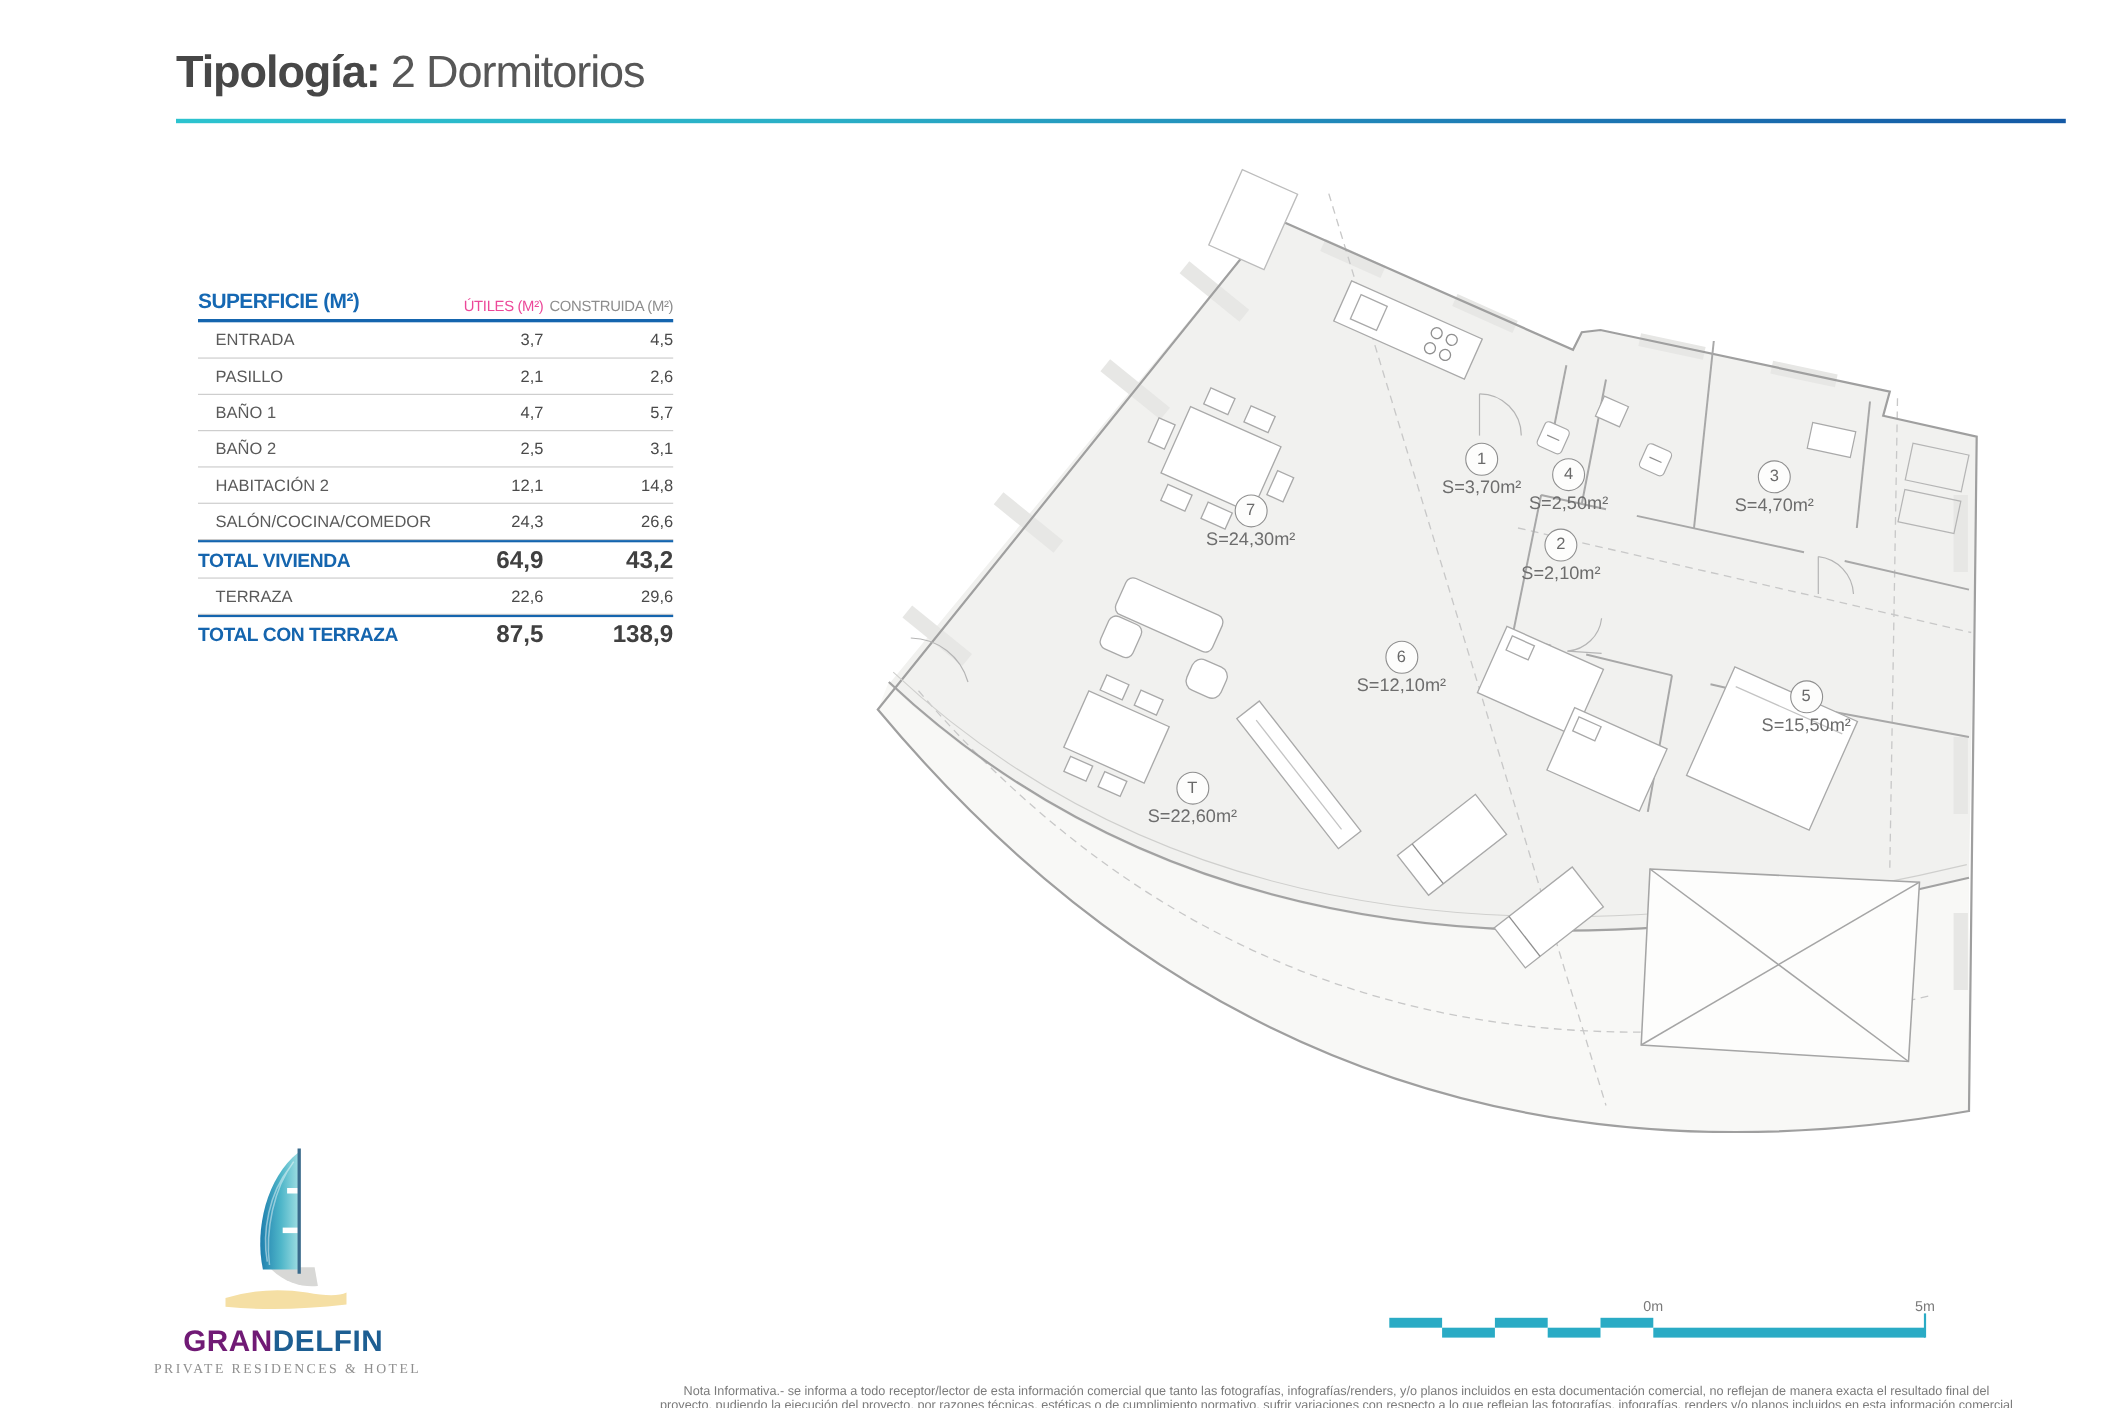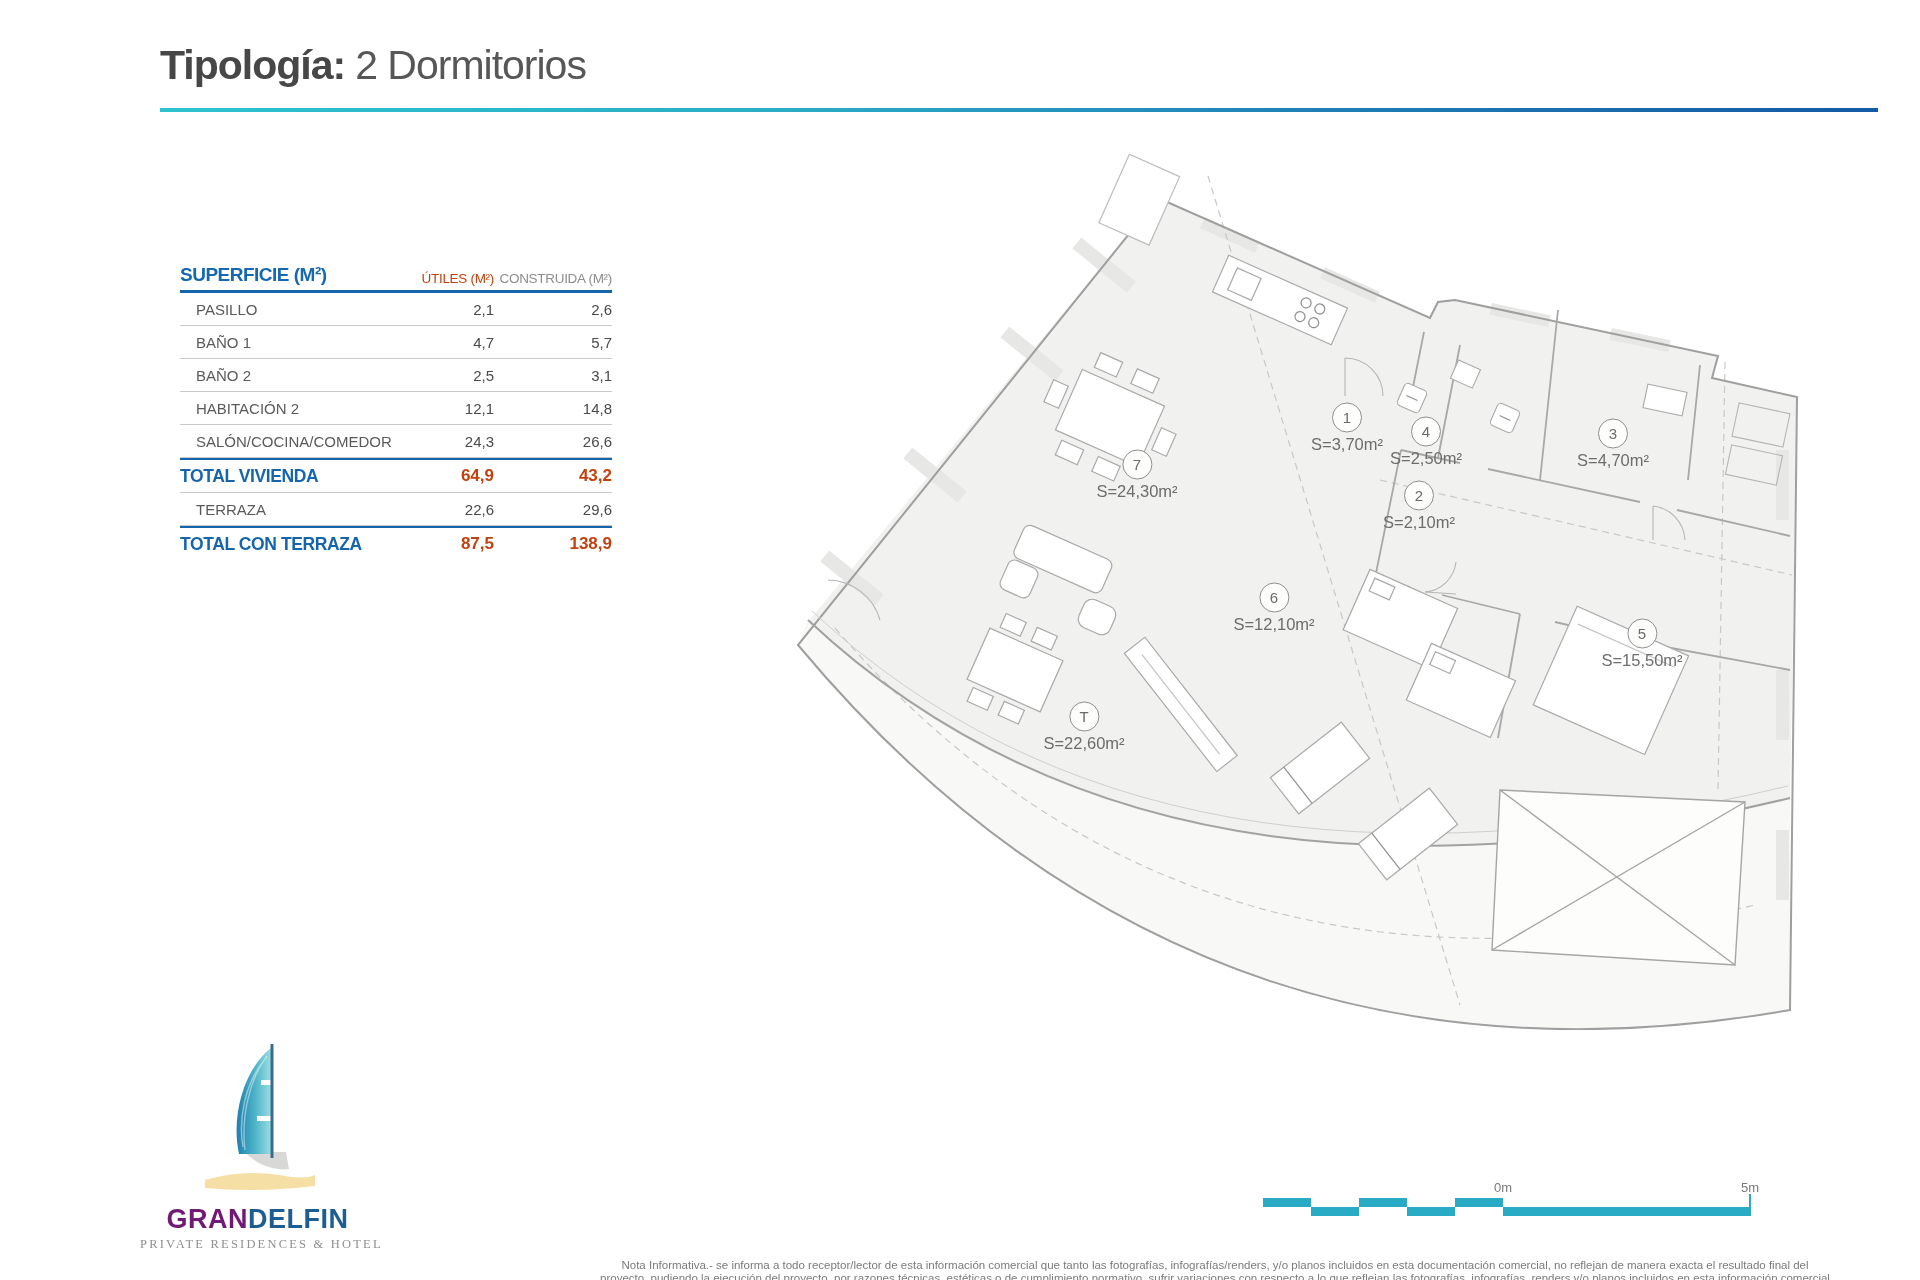--- a/index.html
+++ b/index.html
@@ -11,29 +11,29 @@
   
   .page-title{position:absolute;left:160px;top:42px;letter-spacing:-1px;white-space:nowrap;}
   .page-title .t-bold{font-size:41px;font-weight:700;color:#474747;}
   .page-title .t-light{font-size:41px;font-weight:400;color:#575757;margin-left:10px;}
   .title-rule{position:absolute;left:160px;top:108px;width:1718px;height:4px;
     background:linear-gradient(90deg,#2cc3cf 0%,#2aaec6 35%,#1e7cb5 70%,#1459a5 100%);}
   
   .surf-table{position:absolute;left:180px;top:256px;width:432px;font-size:15px;color:#555;}
   .surf-head{display:flex;align-items:flex-end;height:30px;padding-bottom:4px;border-bottom:3px solid #1565ae;}
   .surf-head .h1{flex:1;font-size:19px;font-weight:700;color:#1568b3;letter-spacing:-0.5px;}
-  .surf-head .h2{width:92px;text-align:right;font-size:13.5px;color:#c2410c;letter-spacing:-0.3px;margin-top:27px;}
+  .surf-head .h2{width:92px;text-align:right;font-size:13.5px;color:#ec4899;letter-spacing:-0.3px;margin-top:27px;}
   .surf-head .h3{width:118px;text-align:right;font-size:13.5px;color:#8d8d8d;letter-spacing:-0.3px;}
   .surf-row{display:flex;align-items:center;height:32px;border-bottom:1px solid #c9c9c9;}
   .surf-row .c1{flex:1;padding-left:16px;color:#5a5a5a;}
   .surf-row .c2{width:92px;text-align:right;color:#4a4a4a;}
   .surf-row .c3{width:118px;text-align:right;color:#4a4a4a;}
   .surf-row.total{border-top:2px solid #1565ae;border-bottom:none;}
   .surf-row.total .c1{padding-left:0;font-size:17.5px;font-weight:700;color:#1565ae;letter-spacing:-0.4px;}
-  .surf-row.total .c2,.surf-row.total .c3{font-size:17px;font-weight:700;color:#c2410c;}
+  .surf-row.total .c2,.surf-row.total .c3{font-size:22px;font-weight:700;color:#404040;}
   .surf-row.after-total{border-top:1px solid #c9c9c9;}
   
   .plan{position:absolute;left:760px;top:150px;width:1090px;height:880px;}
   .plan svg{position:absolute;left:0;top:0;}
   .room-marker{position:absolute;transform:translate(-50%,-50%);text-align:center;pointer-events:none;}
   .room-circle{width:28px;height:28px;border:1.4px solid #8f8f8f;border-radius:50%;
     background:#fdfdfc;color:#6a6a6a;font-size:15px;line-height:28px;text-align:center;margin:0 auto;}
   .room-area{margin-top:2px;font-size:16.5px;color:#6d6d6d;white-space:nowrap;}
   
   .logo{position:absolute;left:140px;top:1042px;width:235px;text-align:center;}
@@ -60,20 +60,25 @@
 </div>
 <div class="title-rule"></div>
 
 <div class="surf-table">
   <div class="surf-head">
     <div class="h1">SUPERFICIE (M²)</div>
     <div class="h2">ÚTILES (M²)</div>
     <div class="h3">CONSTRUIDA (M²)</div>
   </div>
 
+  <div class="surf-row">
+    <div class="c1">ENTRADA</div>
+    <div class="c2">3,7</div>
+    <div class="c3">4,5</div>
+  </div>
   <div class="surf-row">
     <div class="c1">PASILLO</div>
     <div class="c2">2,1</div>
     <div class="c3">2,6</div>
   </div>
   <div class="surf-row">
     <div class="c1">BAÑO 1</div>
     <div class="c2">4,7</div>
     <div class="c3">5,7</div>
   </div>

